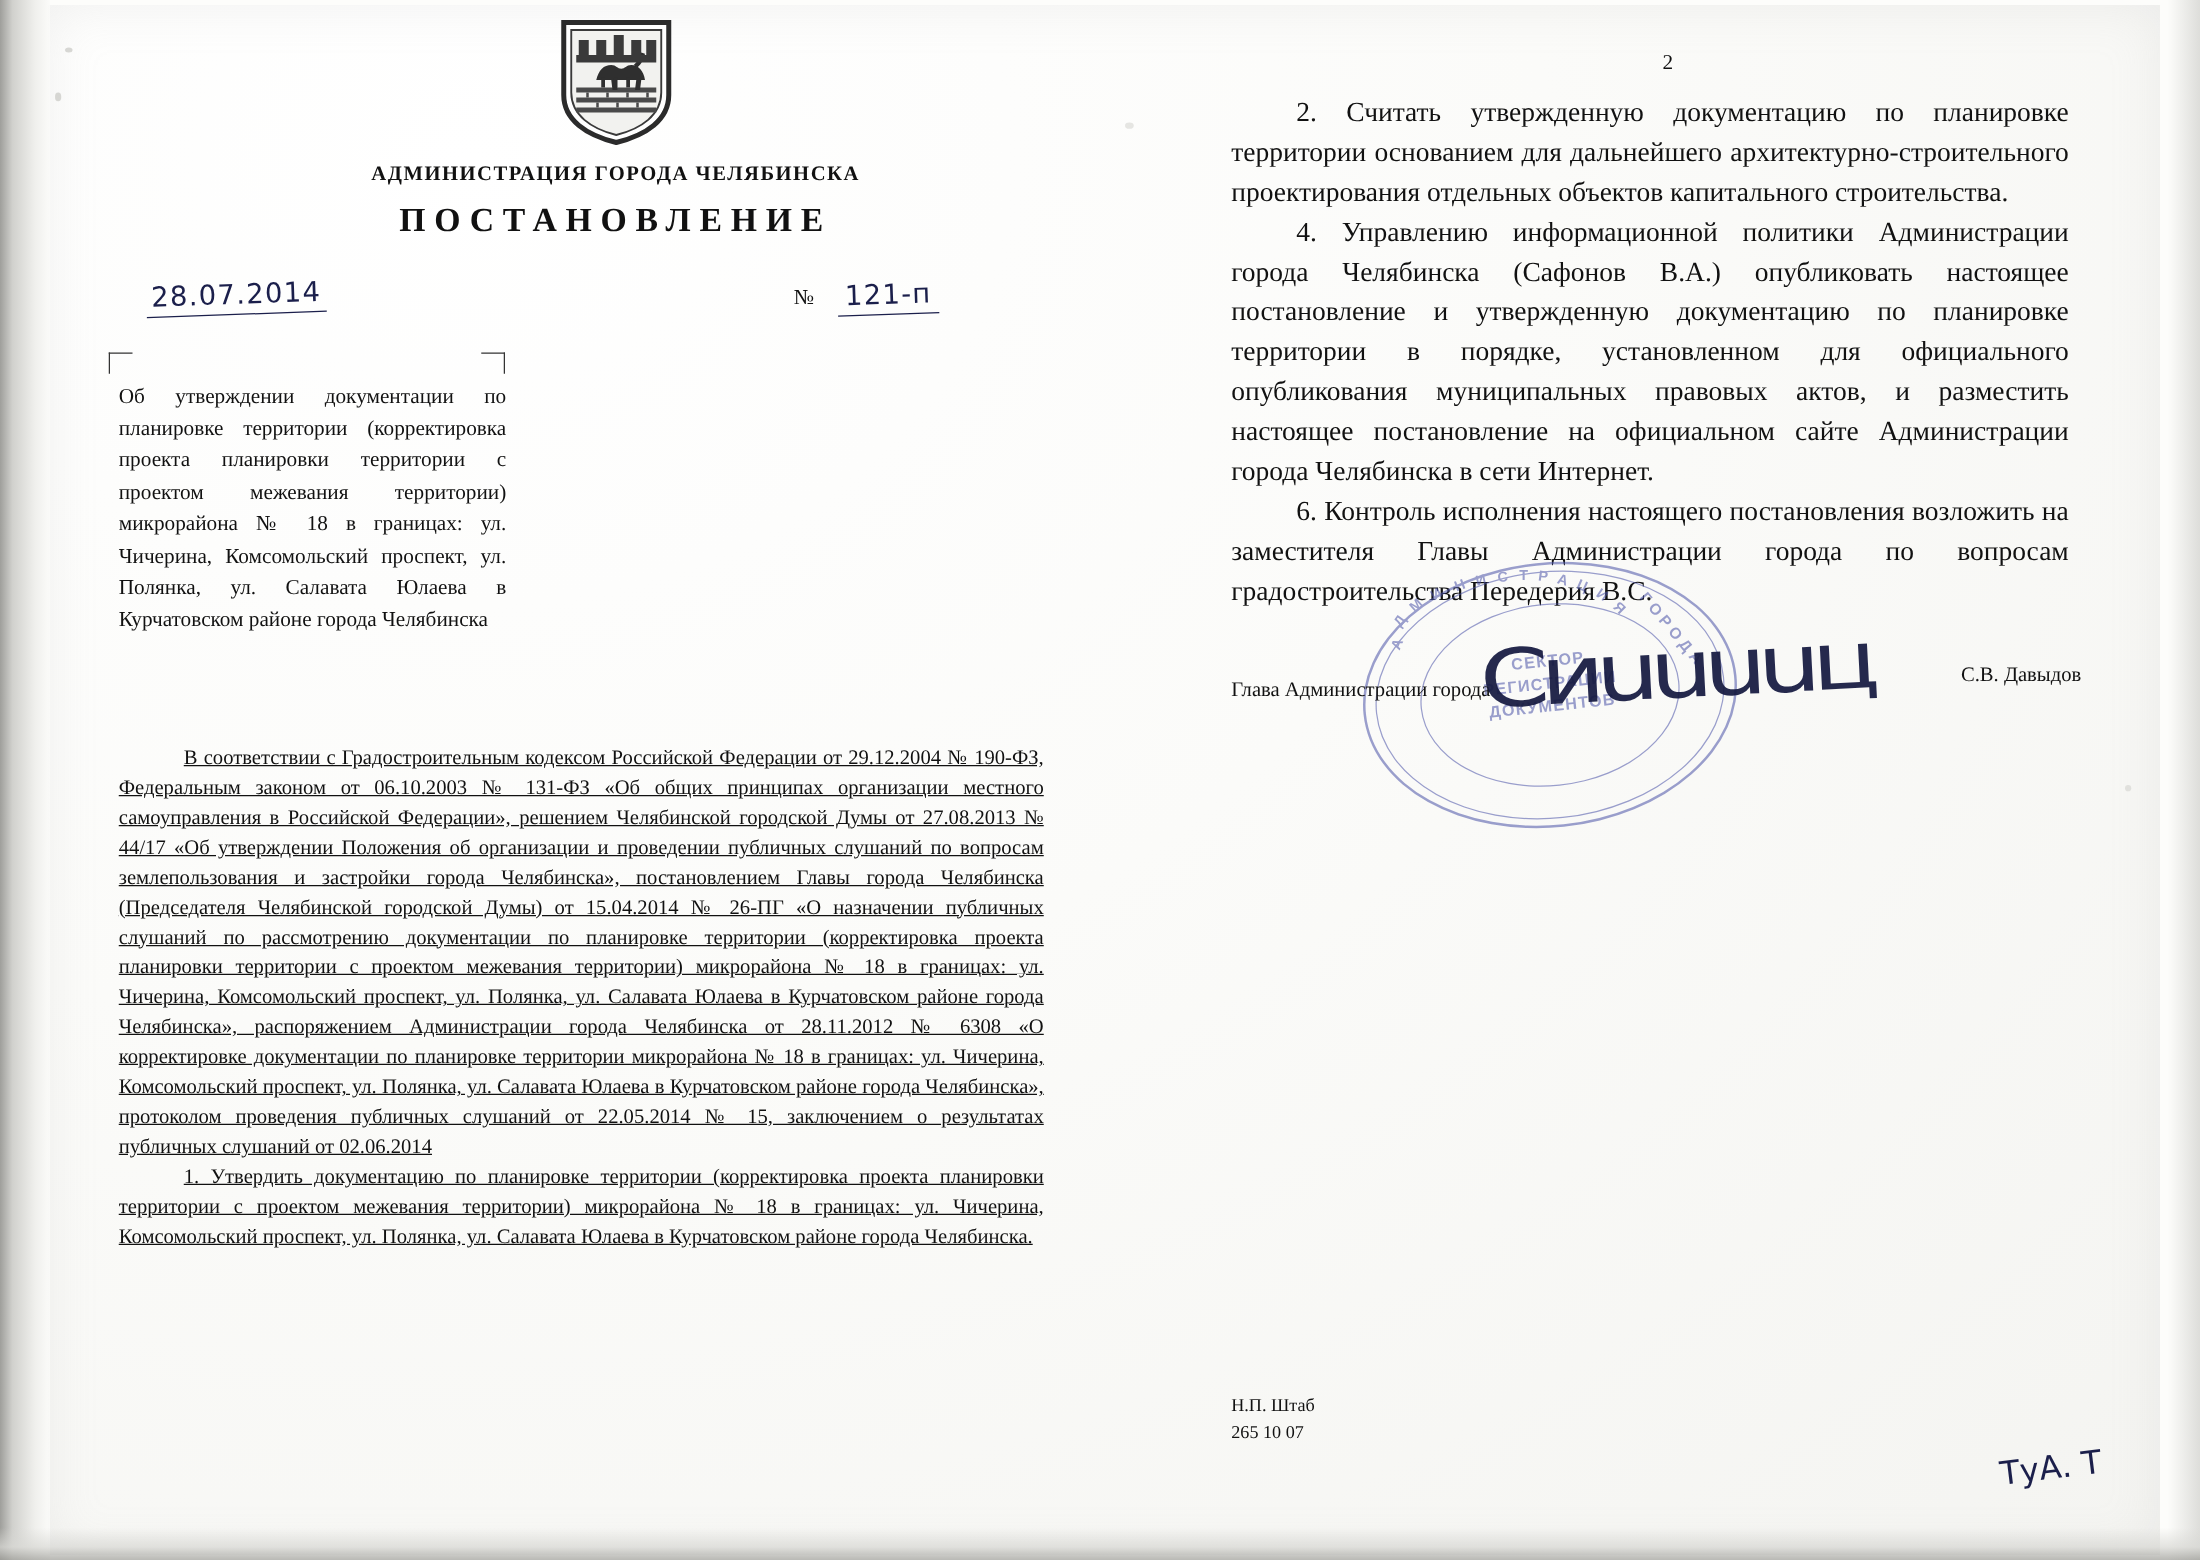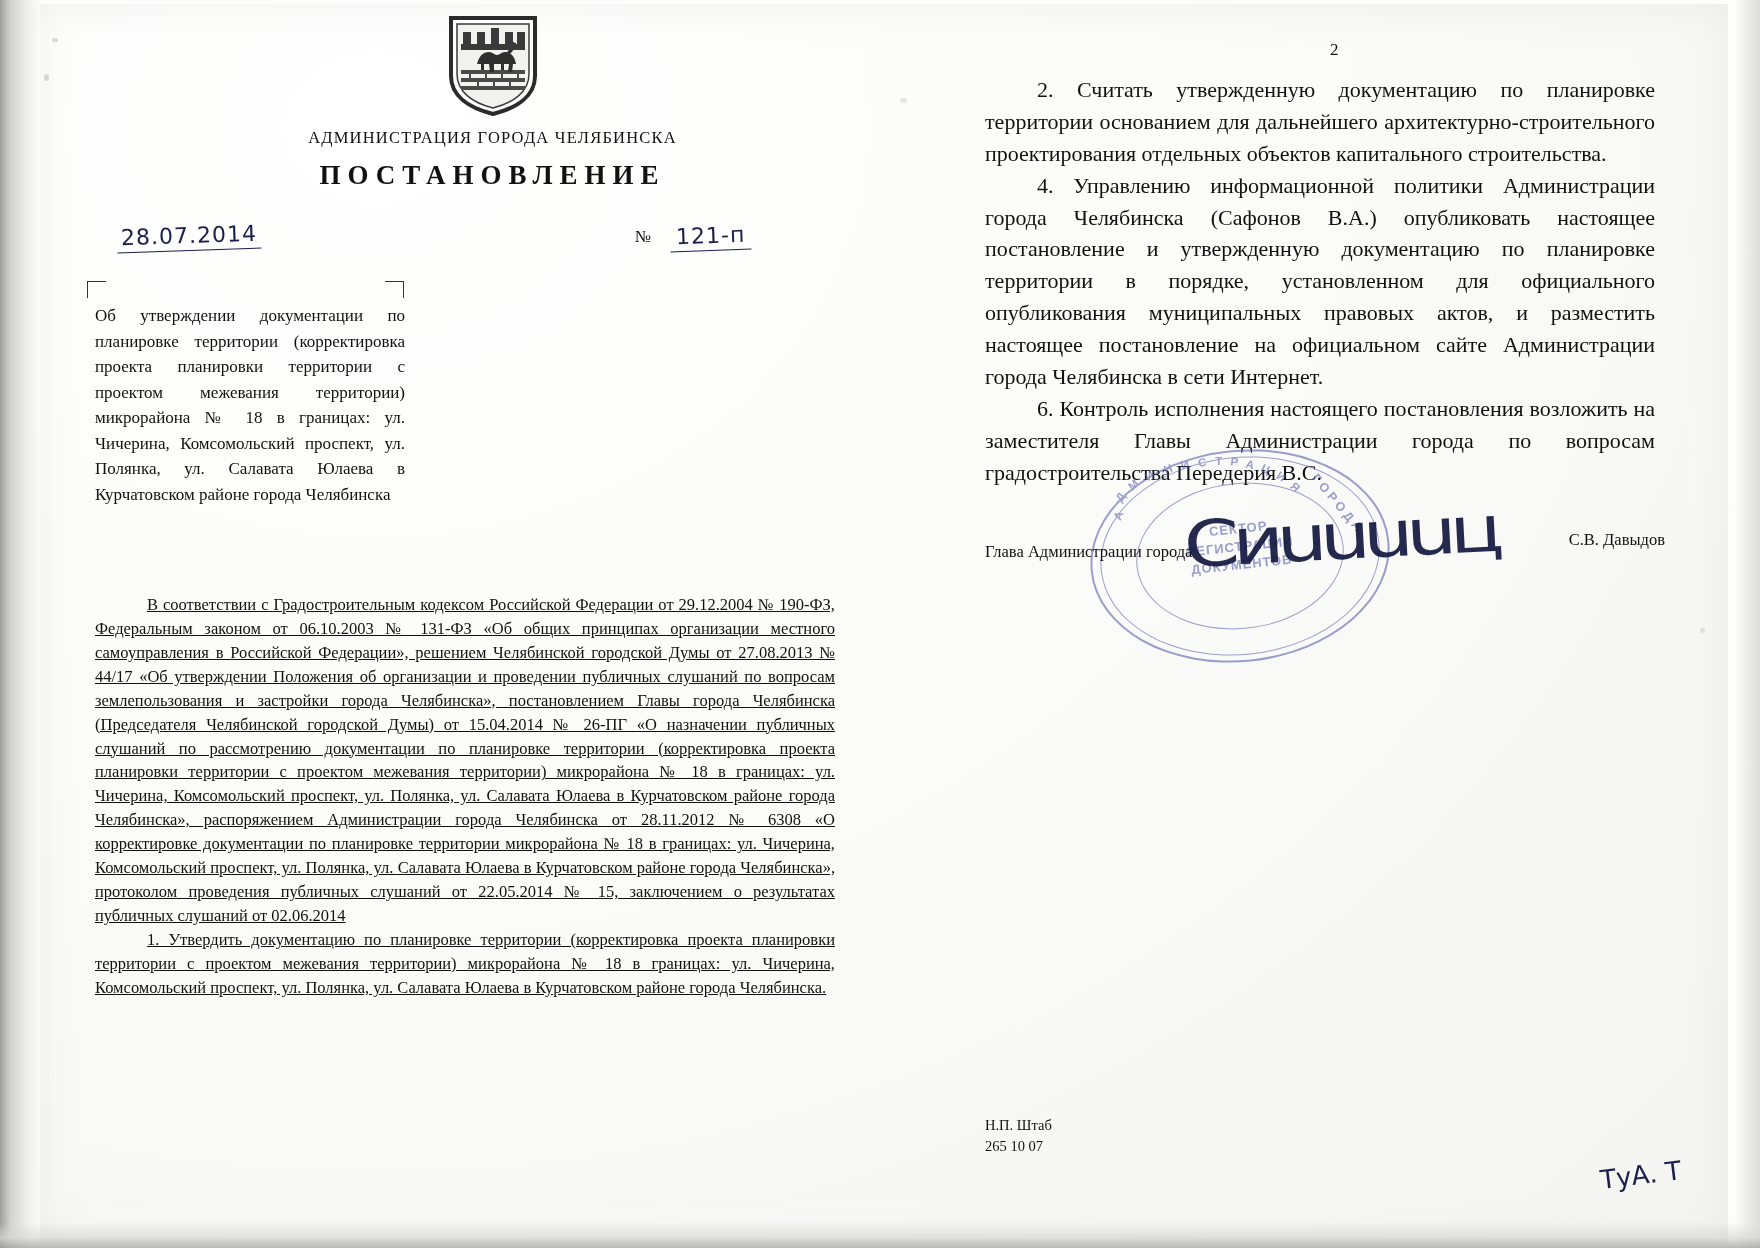--- a/index.html
+++ b/index.html
@@ -72,21 +72,21 @@
     margin-bottom: 4px;
   }
   .crest {
     display: inline-block;
     margin-left: 55px;
   }
   .org-name {
     text-align: center;
     font-size: 16.5px;
     letter-spacing: 1.2px;
-    font-weight: normal;
+    font-weight: bold;
     margin-top: 6px;
     margin-left: 55px;
   }
   .doc-type {
     text-align: center;
     font-size: 27px;
     font-weight: bold;
     letter-spacing: 7px;
     margin-top: 12px;
     margin-left: 55px;

